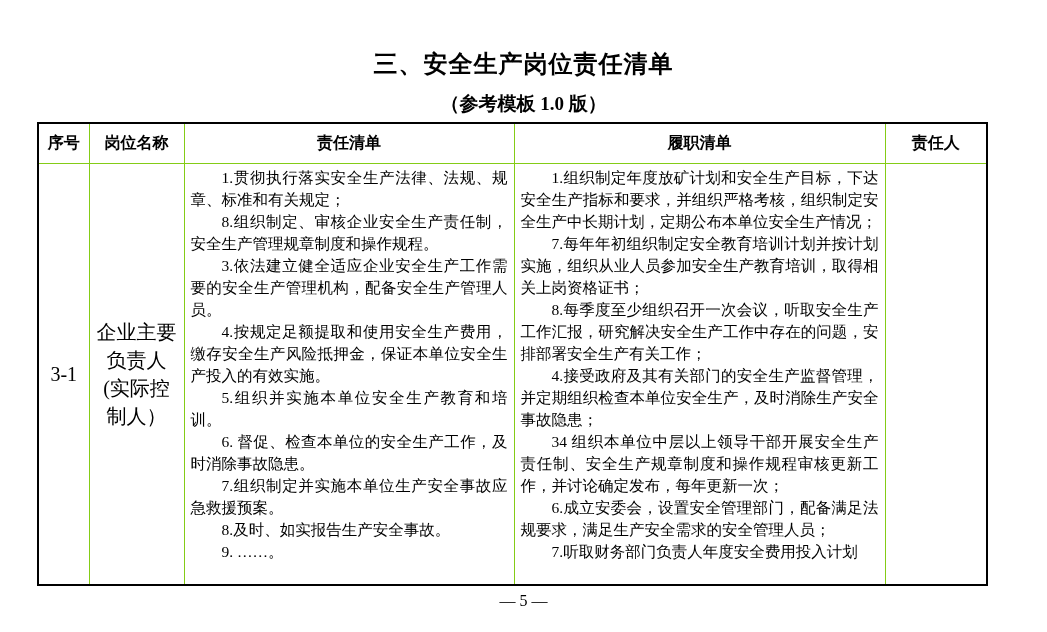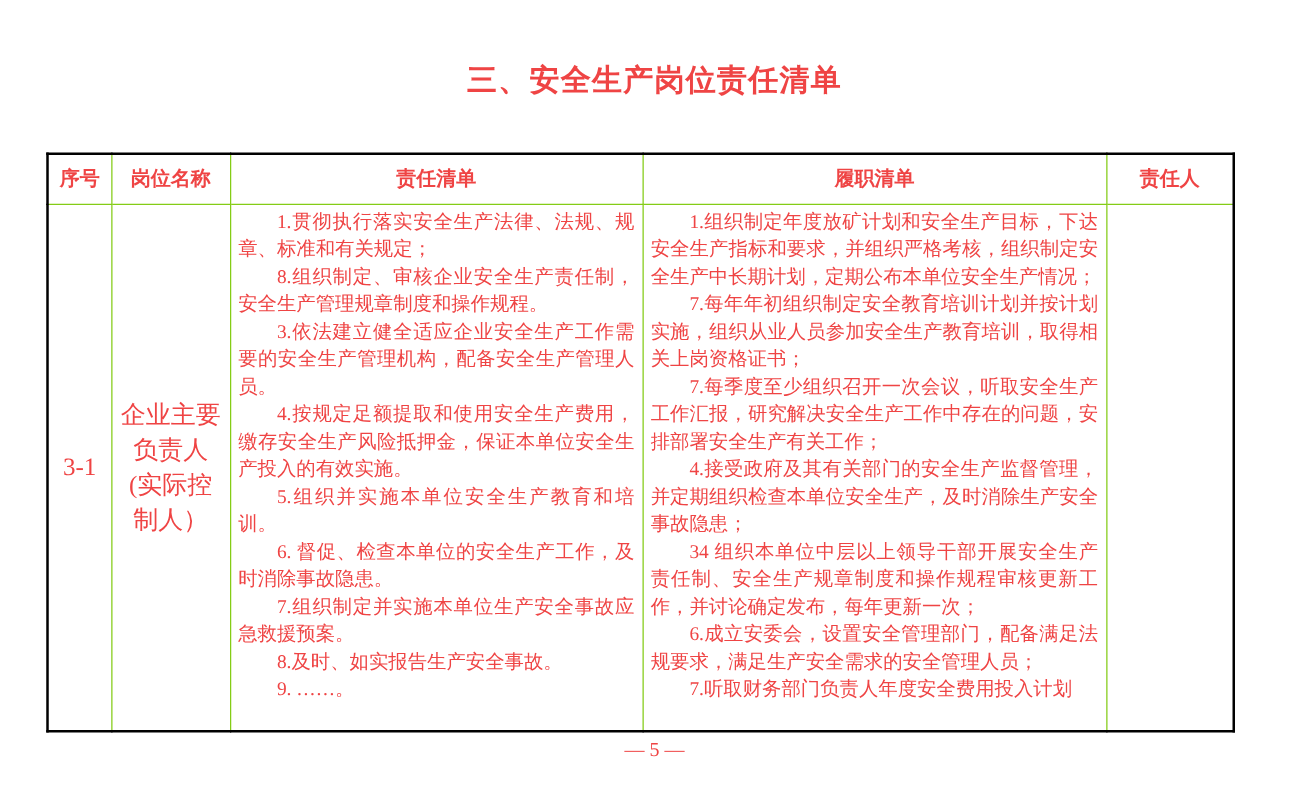--- a/index.html
+++ b/index.html
@@ -7,21 +7,21 @@
     padding: 0;
     background: #ffffff;
   }
   .page {
     position: relative;
     width: 1047px;
     height: 632px;
     background: #ffffff;
     overflow: hidden;
     font-family: "Liberation Serif", "DejaVu Serif", serif;
-    color: #ef4444;
+    color: #000000;
   }
   .doc-title {
     position: absolute;
     top: 48px;
     left: 0;
     width: 100%;
     margin: 0;
     text-align: center;
     font-size: 24px;
     font-weight: bold;
@@ -92,20 +92,21 @@
     font-size: 16px;
   }
 </style>
 </head>
 <body>
 
 <div class="page">
 
   <h1 class="doc-title">三、安全生产岗位责任清单</h1>
 
+  <div class="doc-subtitle">（参考模板 1.0 版）</div>
 
   <table class="resp-table">
     <colgroup>
       <col style="width:51px">
       <col style="width:95px">
       <col style="width:330px">
       <col style="width:371px">
       <col style="width:102px">
     </colgroup>
     <thead>
@@ -131,21 +132,21 @@
               <p>6. 督促、检查本单位的安全生产工作，及时消除事故隐患。</p>
               <p>7.组织制定并实施本单位生产安全事故应急救援预案。</p>
               <p>8.及时、如实报告生产安全事故。</p>
               <p>9. ……。</p>
             </div>
         </td>
         <td>
           <div class="paras">
               <p>1.组织制定年度放矿计划和安全生产目标，下达安全生产指标和要求，并组织严格考核，组织制定安全生产中长期计划，定期公布本单位安全生产情况；</p>
               <p>7.每年年初组织制定安全教育培训计划并按计划实施，组织从业人员参加安全生产教育培训，取得相关上岗资格证书；</p>
-              <p>7.每季度至少组织召开一次会议，听取安全生产工作汇报，研究解决安全生产工作中存在的问题，安排部署安全生产有关工作；</p>
+              <p>8.每季度至少组织召开一次会议，听取安全生产工作汇报，研究解决安全生产工作中存在的问题，安排部署安全生产有关工作；</p>
               <p>4.接受政府及其有关部门的安全生产监督管理，并定期组织检查本单位安全生产，及时消除生产安全事故隐患；</p>
               <p>34 组织本单位中层以上领导干部开展安全生产责任制、安全生产规章制度和操作规程审核更新工作，并讨论确定发布，每年更新一次；</p>
               <p>6.成立安委会，设置安全管理部门，配备满足法规要求，满足生产安全需求的安全管理人员；</p>
               <p>7.听取财务部门负责人年度安全费用投入计划</p>
             </div>
         </td>
         <td></td>
       </tr>
     </tbody>
   </table>

